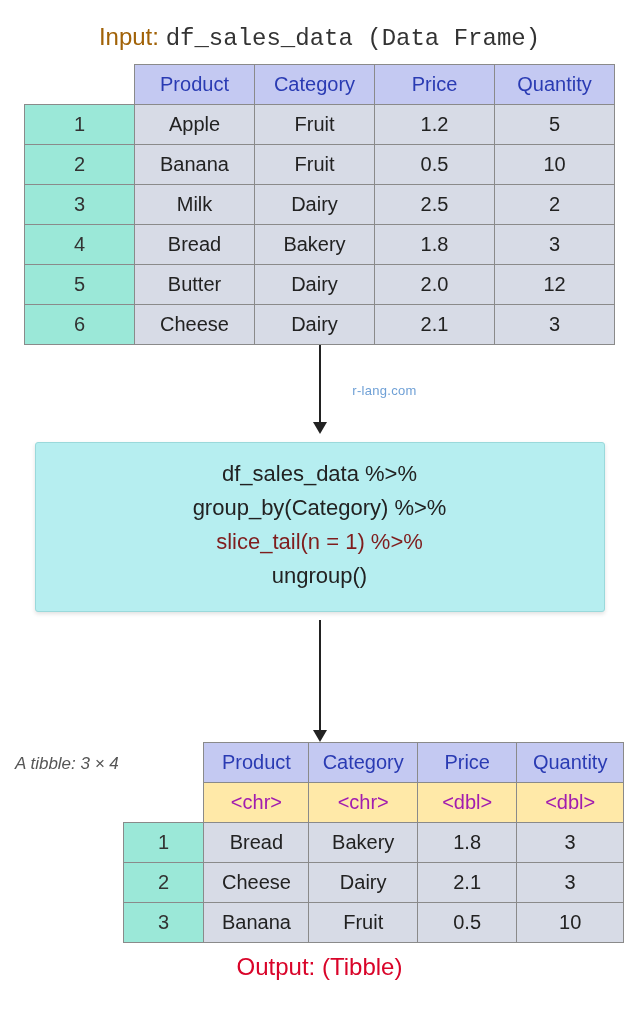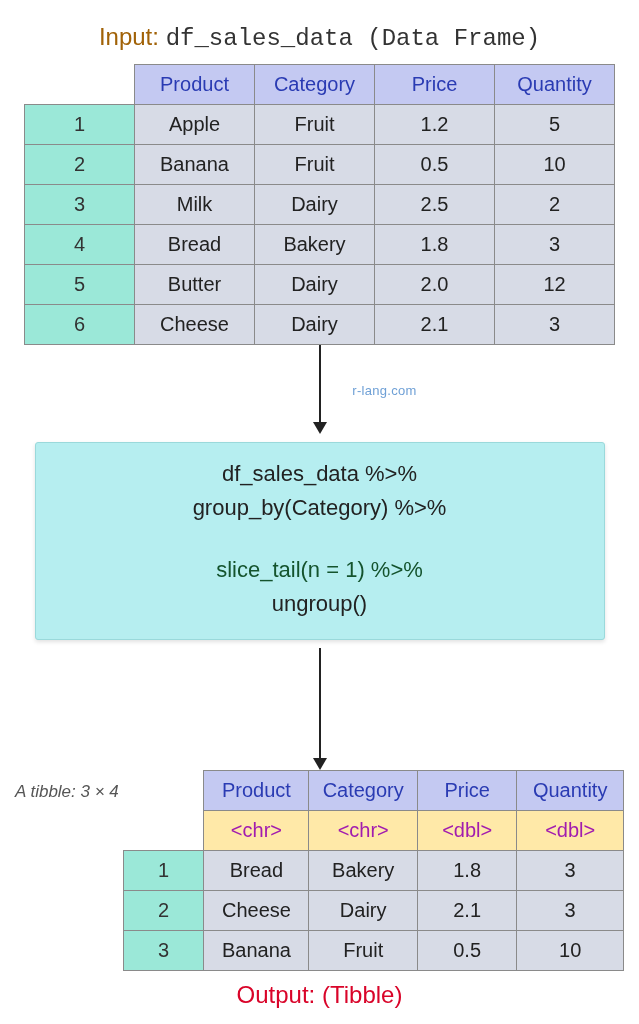--- a/index.html
+++ b/index.html
@@ -81,21 +81,21 @@
     border-radius: 3px;
     box-shadow: 0 2px 4px rgba(0,0,0,0.12);
     width: 570px;
     margin: 8px auto;
     text-align: center;
     padding: 14px 10px 18px 10px;
     font-size: 22px;
     line-height: 1.55;
     color: #222;
   }
-  .codebox .redline { color: #14532d; margin-top: 28px; }
+  .codebox .redline { color: #7f1d1d; }
 
   .tibble-row {
     display: flex;
     align-items: flex-start;
     justify-content: center;
     gap: 4px;
   }
   .tibble-label {
     font-size: 17px;
     color: #555;

